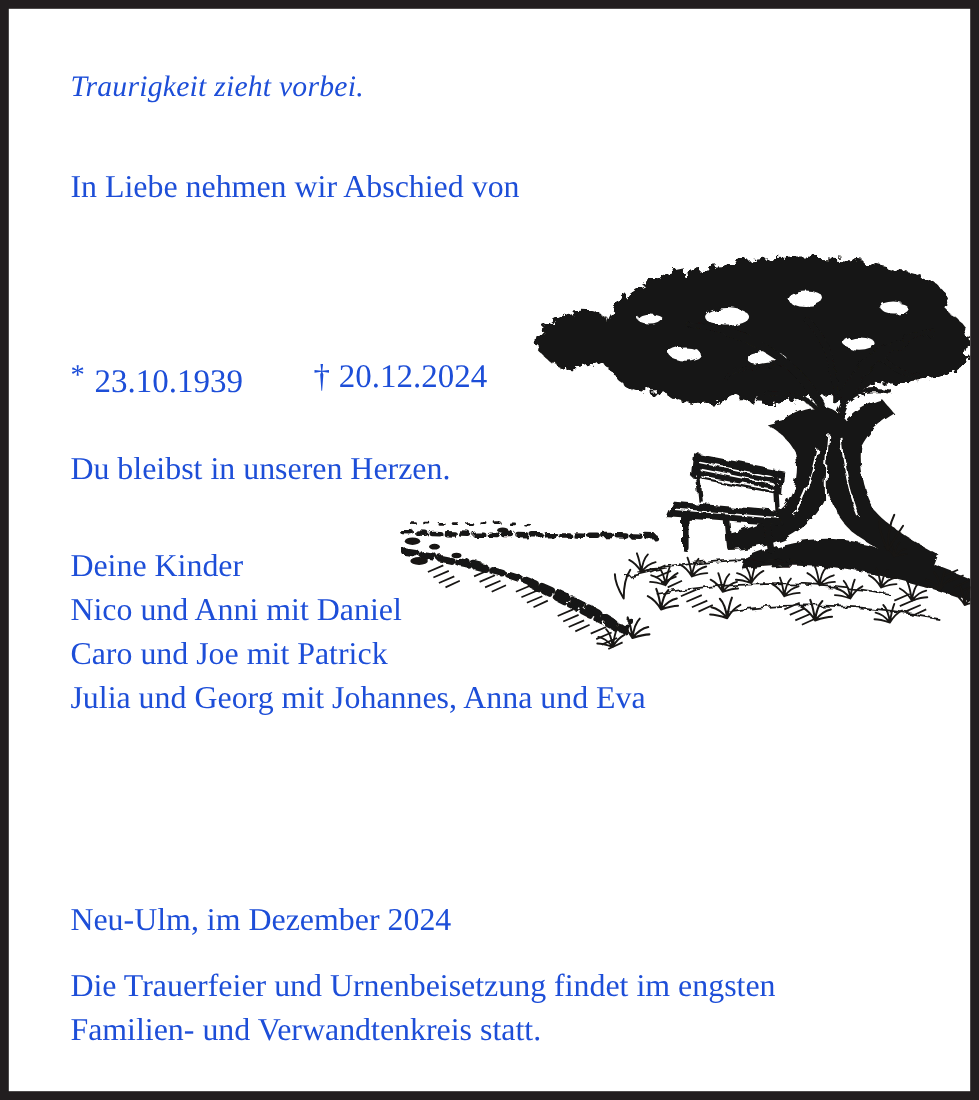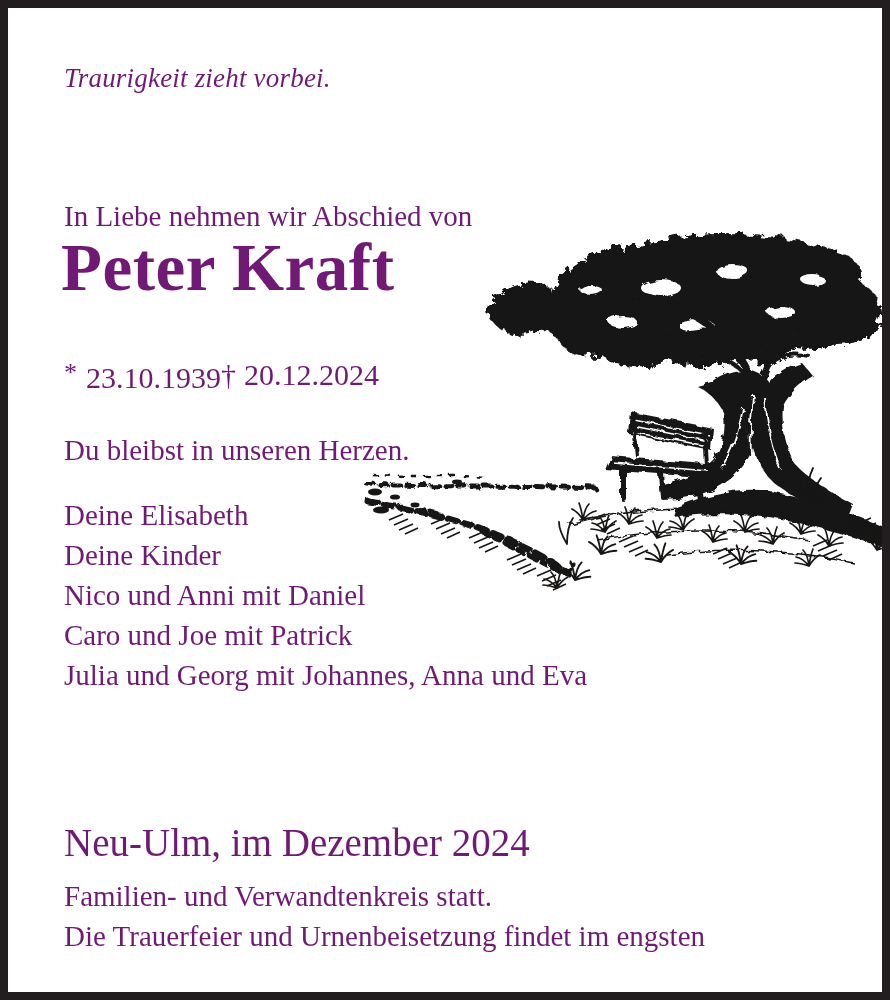--- a/index.html
+++ b/index.html
@@ -5,53 +5,53 @@
   html, body { margin: 0; padding: 0; background: #ffffff; }
   .sheet {
     position: relative;
     width: 890px;
     height: 1000px;
     box-sizing: border-box;
     background: #ffffff;
     border: 8px solid #221e1f;
     overflow: hidden;
     font-family: "Liberation Serif", "DejaVu Serif", serif;
-    color: #701a75;
+    color: #1d4ed8;
   }
   .epigraph {
     position: absolute; left: 56px; top: 52px;
     font-style: italic; font-size: 27px; line-height: 37px;
     letter-spacing: 0.2px; white-space: nowrap;
   }
   .intro {
     position: absolute; left: 56px; top: 146px;
-    font-size: 29px; white-space: nowrap; margin-top: 46px;
+    font-size: 29px; white-space: nowrap;
   }
   .name {
     position: absolute; left: 53px; top: 226px; margin: 0;
     font-size: 67px; font-weight: 700; line-height: 1;
     letter-spacing: 0.5px; white-space: nowrap;
   }
   .dates {
     position: absolute; left: 56px; top: 318px;
-    font-size: 30px; display: inline-flex; white-space: nowrap; margin-top: 32px;
+    font-size: 30px; display: inline-flex; gap: 64px; white-space: nowrap;
   }
   .dates .sym-star { font-size: 26px; vertical-align: 7px; margin-right: 9px; }
   .dates .sym-dagger { margin-right: 8px; }
   .motto {
     position: absolute; left: 56px; top: 402px;
-    font-size: 29px; white-space: nowrap; margin-top: 24px;
+    font-size: 29px; white-space: nowrap;
   }
   .mourners {
     position: absolute; left: 56px; top: 487px;
     font-size: 29px; line-height: 40px; white-space: nowrap;
   }
   .placedate {
     position: absolute; left: 56px; top: 812px;
-    font-size: 39px; white-space: nowrap;
+    font-size: 29px; white-space: nowrap;
   }
   .notice {
     position: absolute; left: 56px; top: 868px;
     font-size: 29px; line-height: 40px; white-space: nowrap;
   }
   .illustration {
     position: absolute; left: 353px; top: 216px;
     width: 528px; height: 392px;
   }
 </style>
@@ -59,42 +59,40 @@
 <body>
 
 <div class="sheet">
 
   <div class="epigraph">
     <div>Traurigkeit zieht vorbei.</div>
   </div>
 
   <div class="intro">In Liebe nehmen wir Abschied von</div>
 
-  <h1 class="name">Peter Kraft</h1>
 
   <div class="dates">
     <span><span class="sym-star">*</span><span>23.10.1939</span></span>
     <span><span class="sym-dagger">†</span><span>20.12.2024</span></span>
   </div>
 
   <div class="motto">Du bleibst in unseren Herzen.</div>
 
   <div class="mourners">
-    <div>Deine Elisabeth</div>
     <div>Deine Kinder</div>
     <div>Nico und Anni mit Daniel</div>
     <div>Caro und Joe mit Patrick</div>
     <div>Julia und Georg mit Johannes, Anna und Eva</div>
   </div>
 
   <div class="placedate">Neu-Ulm, im Dezember 2024</div>
 
   <div class="notice">
+    <div>Die Trauerfeier und Urnenbeisetzung findet im engsten</div>
     <div>Familien- und Verwandtenkreis statt.</div>
-    <div>Die Trauerfeier und Urnenbeisetzung findet im engsten</div>
   </div>
 
   <svg class="illustration" viewBox="0 0 528 392" xmlns="http://www.w3.org/2000/svg" aria-hidden="true">
     <defs>
       <filter id="leaf" x="-20%" y="-20%" width="140%" height="140%">
         <feTurbulence type="fractalNoise" baseFrequency="0.12" numOctaves="4" seed="7" result="n"></feTurbulence>
         <feDisplacementMap in="SourceGraphic" in2="n" scale="15"></feDisplacementMap>
       </filter>
       <filter id="rough" x="-20%" y="-20%" width="140%" height="140%">
         <feTurbulence type="fractalNoise" baseFrequency="0.09" numOctaves="3" seed="3" result="n"></feTurbulence>

